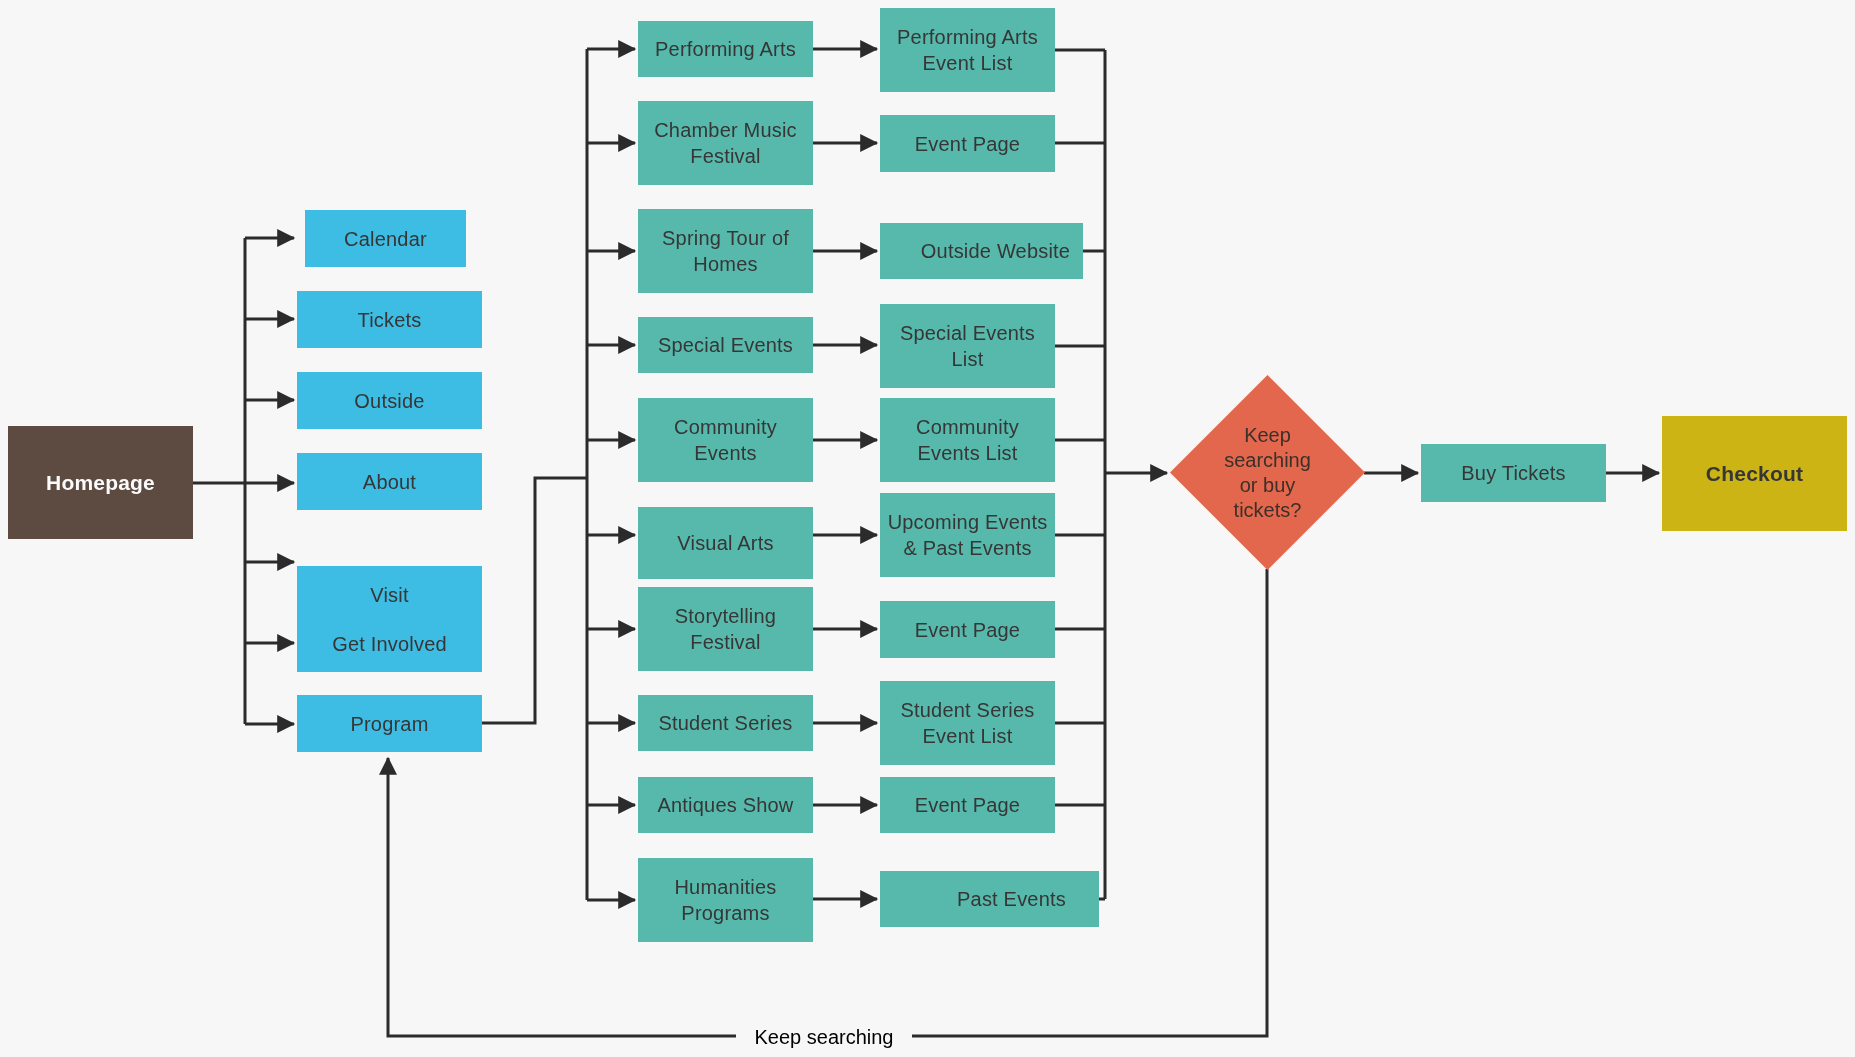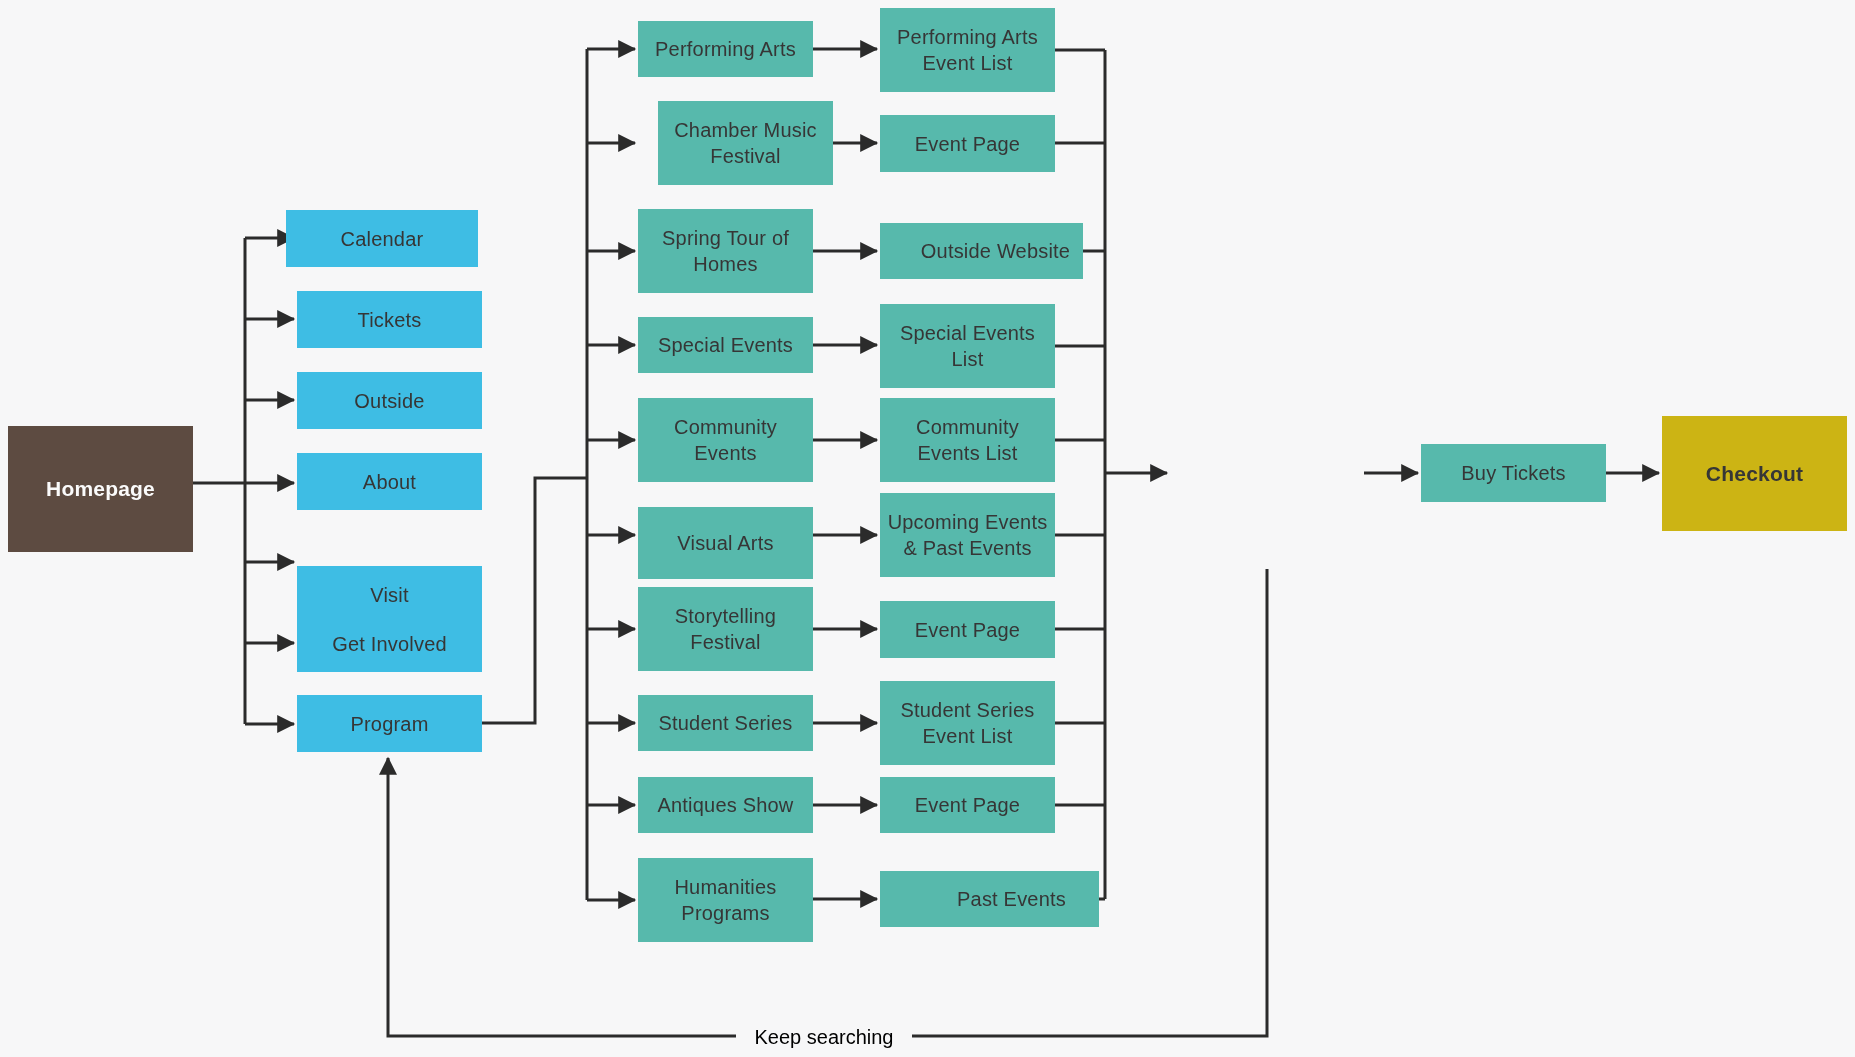--- a/index.html
+++ b/index.html
@@ -90,34 +90,34 @@
 
       <path d="M1105 473 H1167" marker-end="url(#ah)"></path>
       <path d="M1364 473 H1418" marker-end="url(#ah)"></path>
       <path d="M1606 473 H1659" marker-end="url(#ah)"></path>
 
       <path d="M1267 569 V1036 H912"></path>
       <path d="M736 1036 H388 V758" marker-end="url(#ah)"></path>
     </g>
   </svg>
 
-  <div class="node brown" style="left:8px;top:426px;width:185px;height:126px;">Homepage</div>
+  <div class="node brown" style="left:8px;top:426px;width:185px;height:113px;">Homepage</div>
 
   <div id="col1">
-      <div class="node blue" style="left: 286px; top: 210px; width: 192px; height: 57px;">Calendar</div>
+      <div class="node blue" style="left: 305px; top: 210px; width: 161px; height: 57px;">Calendar</div>
       <div class="node blue" style="left: 297px; top: 291px; width: 185px; height: 57px;">Tickets</div>
       <div class="node blue" style="left: 297px; top: 372px; width: 185px; height: 57px;">Outside</div>
       <div class="node blue" style="left: 297px; top: 453px; width: 185px; height: 57px;">About</div>
       <div class="node blue" style="left: 297px; top: 534px; width: 185px; height: 57px; margin-top: 32px;">Visit</div>
       <div class="node blue" style="left: 297px; top: 615px; width: 185px; height: 57px;">Get Involved</div>
       <div class="node blue" style="left: 297px; top: 695px; width: 185px; height: 57px;">Program</div>
     </div>
   <div id="col2">
       <div class="node teal" style="left: 638px; top: 21px; width: 175px; height: 56px;">Performing Arts</div>
-      <div class="node teal" style="left: 638px; top: 101px; width: 175px; height: 84px; margin-left: 20px;">Chamber Music
+      <div class="node teal" style="left: 638px; top: 101px; width: 175px; height: 84px;">Chamber Music
 Festival</div>
       <div class="node teal" style="left: 638px; top: 209px; width: 175px; height: 84px;">Spring Tour of
 Homes</div>
       <div class="node teal" style="left: 638px; top: 317px; width: 175px; height: 56px;">Special Events</div>
       <div class="node teal" style="left: 638px; top: 398px; width: 175px; height: 84px;">Community
 Events</div>
       <div class="node teal" style="left: 638px; top: 507px; width: 175px; height: 72px;">Visual Arts</div>
       <div class="node teal" style="left: 638px; top: 587px; width: 175px; height: 84px;">Storytelling
 Festival</div>
       <div class="node teal" style="left: 638px; top: 695px; width: 175px; height: 56px;">Student Series</div>
@@ -136,19 +136,28 @@
 Events List</div>
       <div class="node teal" style="left: 880px; top: 493px; width: 175px; height: 84px;">Upcoming Events
 &amp; Past Events</div>
       <div class="node teal" style="left: 880px; top: 601px; width: 175px; height: 57px;">Event Page</div>
       <div class="node teal" style="left: 880px; top: 681px; width: 175px; height: 84px;">Student Series
 Event List</div>
       <div class="node teal" style="left: 880px; top: 777px; width: 175px; height: 56px;">Event Page</div>
       <div class="node teal" style="left: 880px; top: 871px; width: 175px; height: 56px; padding-left: 44px;">Past Events</div>
     </div>
 
+  <div class="diamond-wrap">
+    <svg width="195" height="195" viewBox="0 0 195 195">
+      <polygon points="97.5,0 195,97.5 97.5,195 0,97.5" fill="#e2674c"></polygon>
+    </svg>
+    <div class="diamond-text">Keep
+searching
+or buy
+tickets?</div>
+  </div>
 
   <div class="node gold" style="left:1662px;top:416px;width:185px;height:115px;">Checkout</div>
 
   <div class="node teal" style="left:1421px;top:444px;width:185px;height:58px;">Buy Tickets</div>
 
   <div class="loop-label">Keep searching</div>
 </div>
 
 </body></html>

